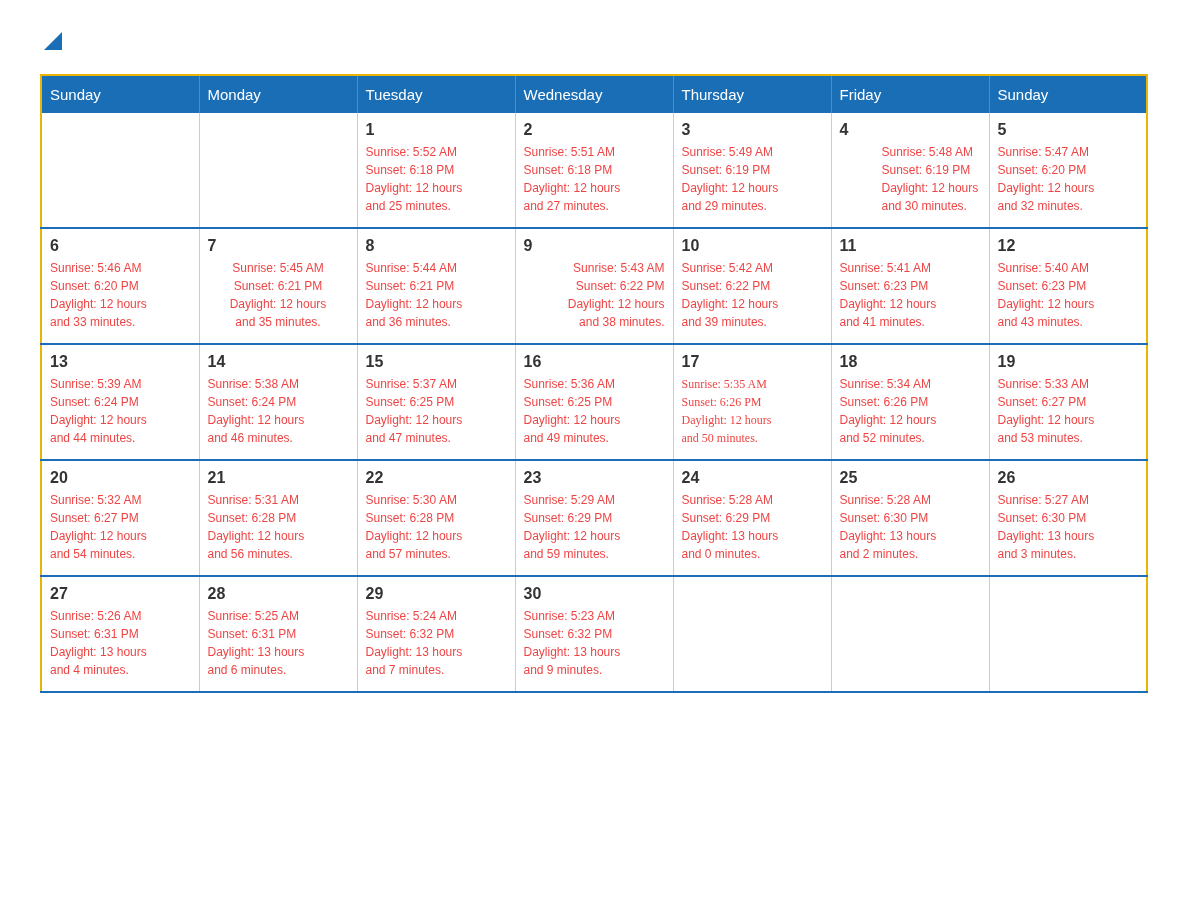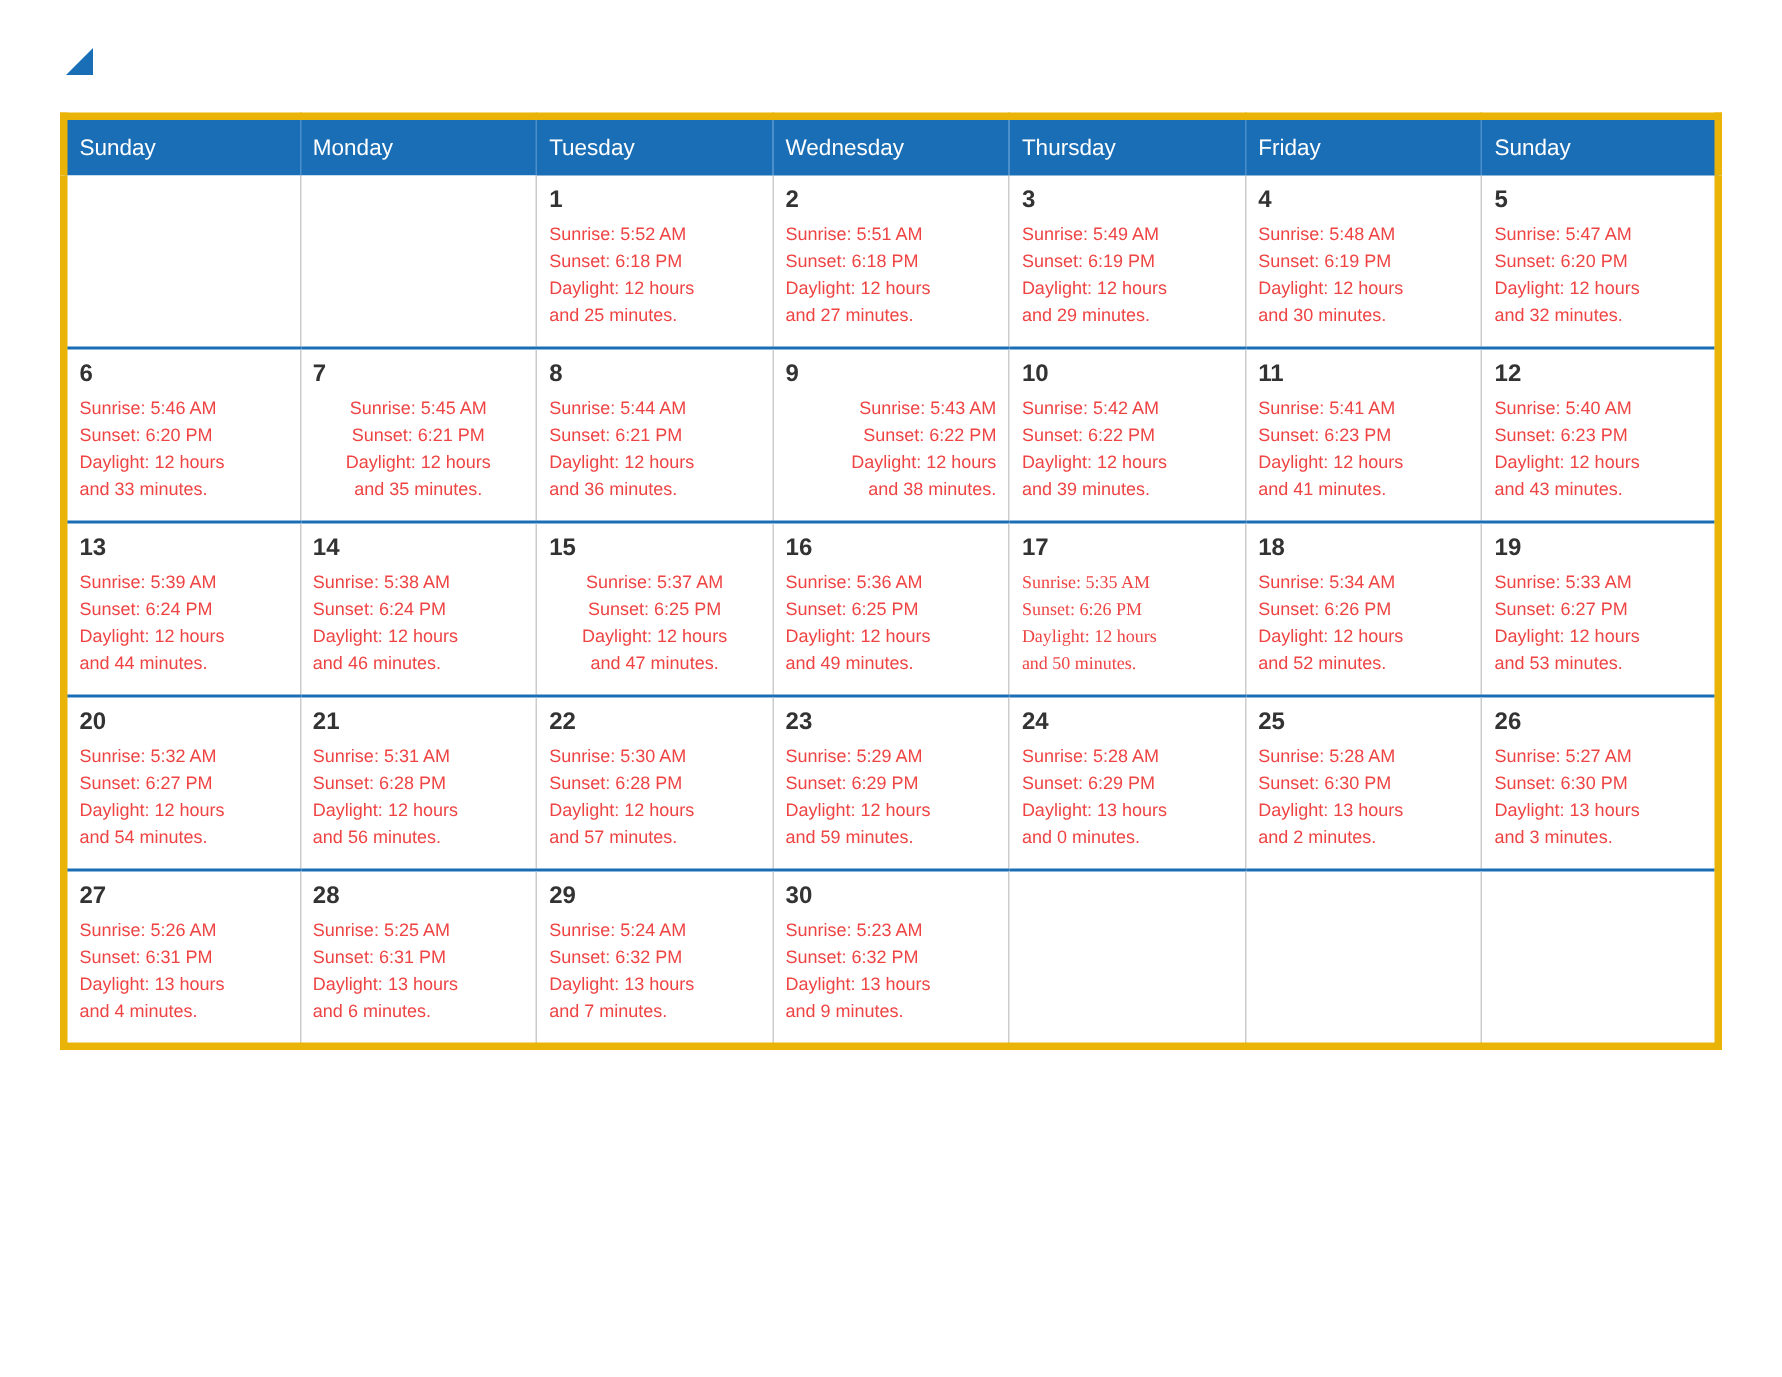--- a/index.html
+++ b/index.html
@@ -40,21 +40,21 @@
       line-height: 1.1;
     }
     .location-title {
       font-size: 20px;
       color: #555;
       margin-top: 4px;
     }
     .calendar {
       width: 100%;
       border-collapse: collapse;
-      border: 5px solid #eab308;
+      border: 2px solid #eab308;
     }
     .calendar thead tr th {
       background-color: #1a6eb5;
       color: #fff;
       font-size: 15px;
       font-weight: normal;
       padding: 10px 8px;
       text-align: left;
       border-right: 1px solid #4a8ecb;
     }
@@ -146,21 +146,21 @@
         </td>
         <td>
           <div class="day-number">3</div>
           <div class="day-info" style="white-space: pre-line;">Sunrise: 5:49 AM
 Sunset: 6:19 PM
 Daylight: 12 hours
 and 29 minutes.</div>
         </td>
         <td>
           <div class="day-number">4</div>
-          <div class="day-info" style="white-space: pre-line;">Sunrise: 5:48 AM
+          <div class="day-info" style="white-space: pre-line; margin-left: 42px;">Sunrise: 5:48 AM
 Sunset: 6:19 PM
 Daylight: 12 hours
 and 30 minutes.</div>
         </td>
         <td>
           <div class="day-number">5</div>
           <div class="day-info" style="white-space: pre-line;">Sunrise: 5:47 AM
 Sunset: 6:20 PM
 Daylight: 12 hours
 and 32 minutes.</div>
@@ -227,21 +227,21 @@
         </td>
         <td>
           <div class="day-number">14</div>
           <div class="day-info" style="white-space: pre-line;">Sunrise: 5:38 AM
 Sunset: 6:24 PM
 Daylight: 12 hours
 and 46 minutes.</div>
         </td>
         <td>
           <div class="day-number">15</div>
-          <div class="day-info" style="white-space: pre-line; text-align: center;">Sunrise: 5:37 AM
+          <div class="day-info" style="white-space: pre-line;">Sunrise: 5:37 AM
 Sunset: 6:25 PM
 Daylight: 12 hours
 and 47 minutes.</div>
         </td>
         <td>
           <div class="day-number">16</div>
           <div class="day-info" style="white-space: pre-line;">Sunrise: 5:36 AM
 Sunset: 6:25 PM
 Daylight: 12 hours
 and 49 minutes.</div>

